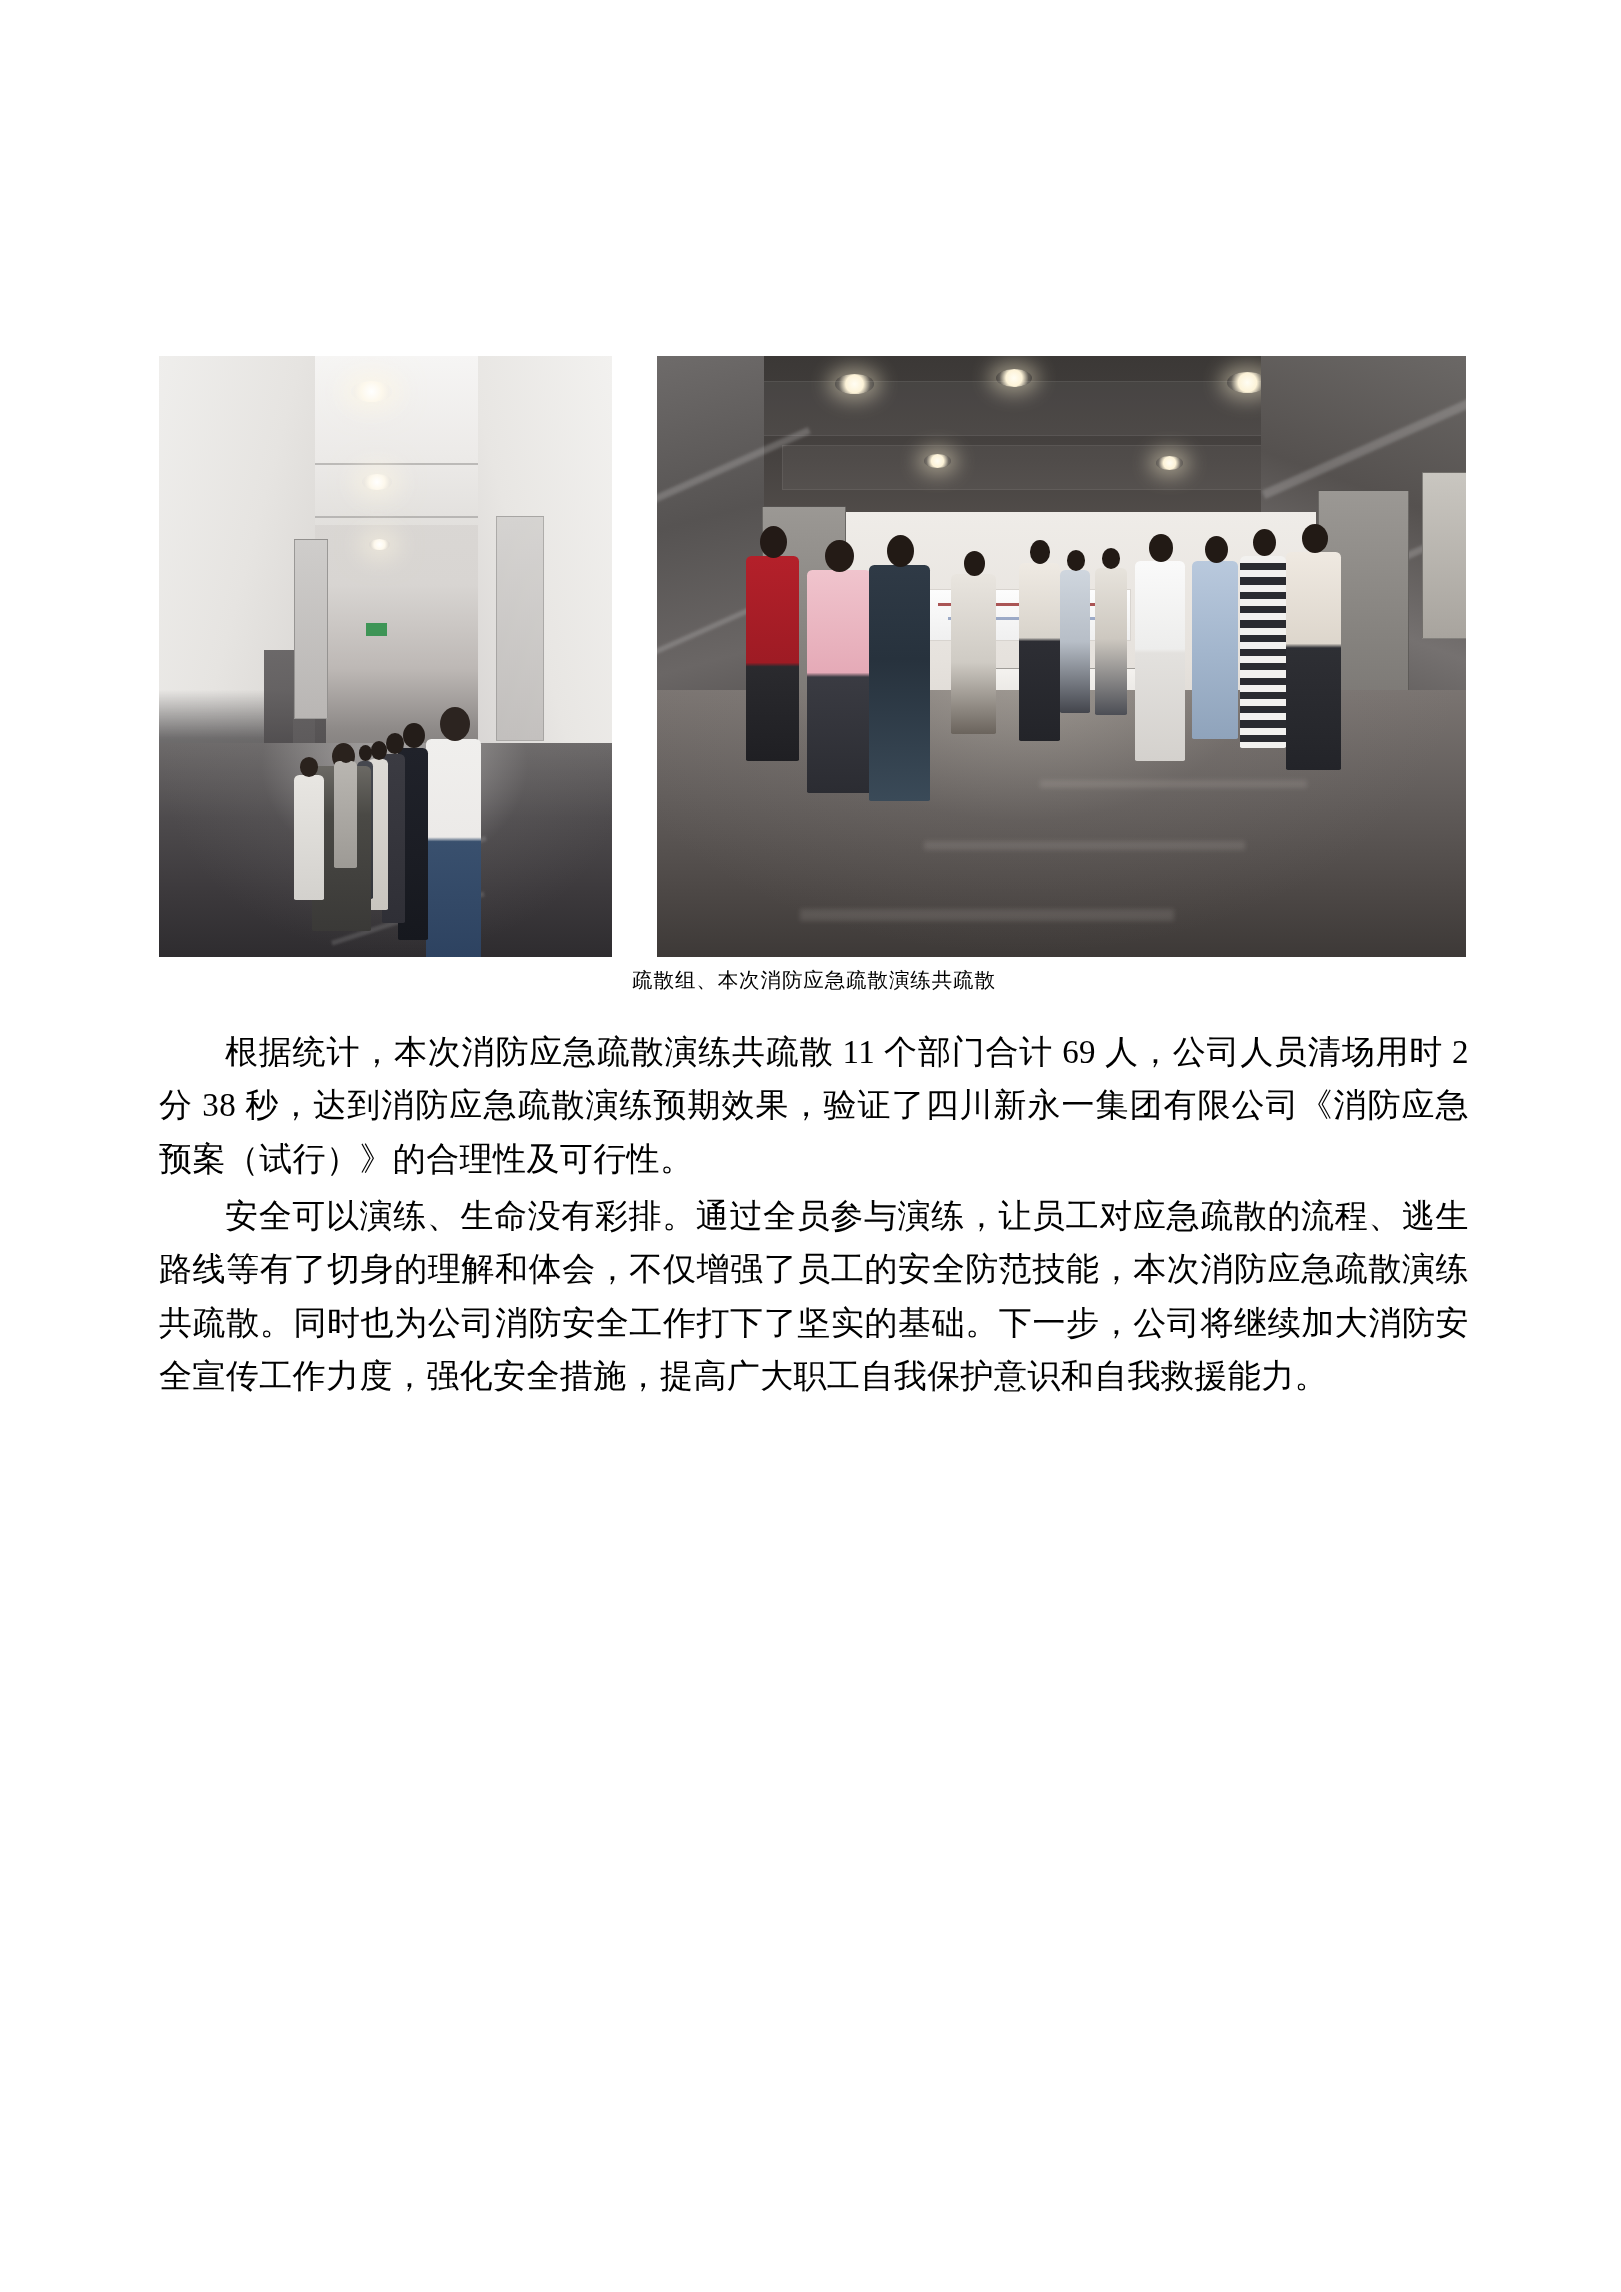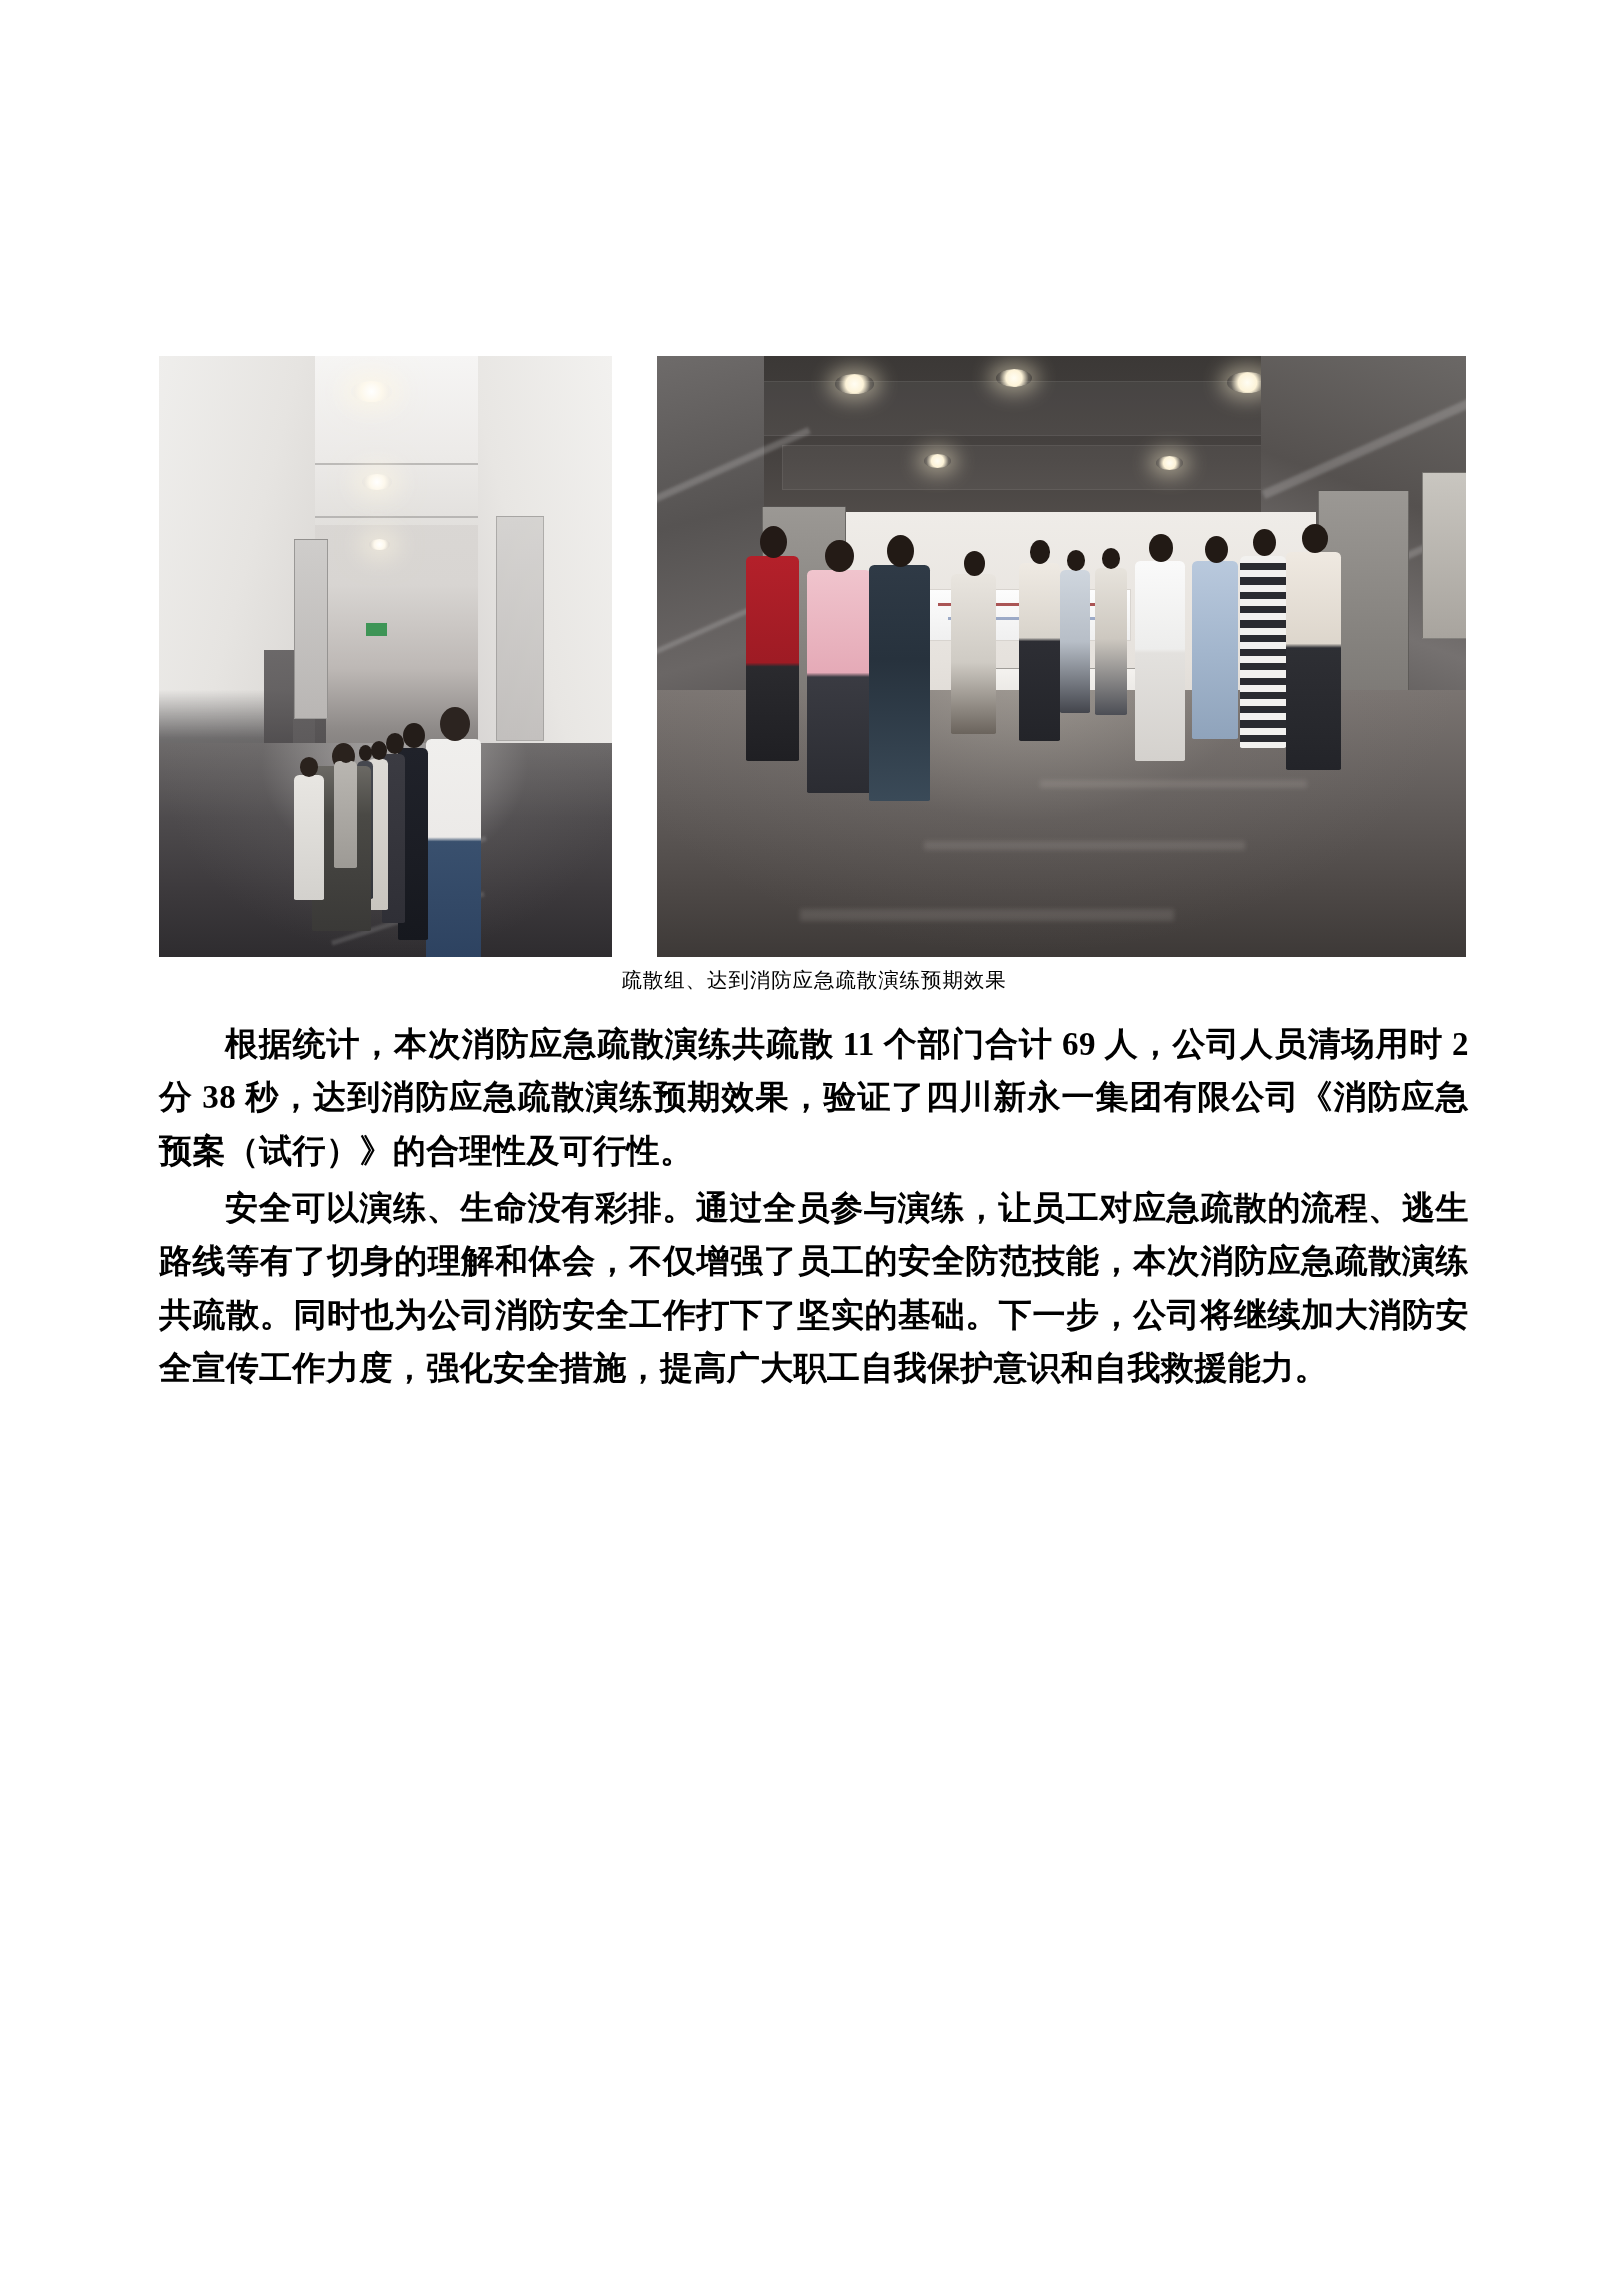--- a/index.html
+++ b/index.html
@@ -219,22 +219,21 @@
     margin-top: 9px;
     text-align: center;
     font-family: "DejaVu Sans", "Liberation Sans", sans-serif;
     font-size: 20.5px;
     letter-spacing: 0.9px;
     color: #000;
   }
 
   
   .body-text {
-    margin-top: 24px;
-    font-weight: bold;
+    margin-top: 32px;
   }
   .para {
     font-size: 33px;
     line-height: 1.62;
     text-align: justify;
     text-justify: inter-ideograph;
     text-indent: 2em;
     margin: 0 0 3.6px 0;
     letter-spacing: 0.4px;
   }
@@ -364,21 +363,21 @@
         </div>
         <div class="person" style="left:583px;top:200px;width:46px;height:192px;background:repeating-linear-gradient(180deg,#f2f1ef 0 7.1px,#2a2b30 7.1px 14.3px);">
           <div class="head" style="left:13.4px;top:-27px;width:23px;height:27px;background:#221a15;"></div>
         </div>
         <div class="person" style="left:629px;top:196px;width:55px;height:218px;background:linear-gradient(180deg,#efe9e1 0%,#ddd6cc 42%,#2e2f34 44%,#232429 100%);">
           <div class="head" style="left:16px;top:-28.5px;width:26px;height:29px;background:#221a15;"></div>
         </div>
       </div>
     </div>
 
-    <div class="caption">疏散组、达到消防应急疏散演练预期效果</div>
+    <div class="caption">疏散组、本次消防应急疏散演练共疏散</div>
 
     <div class="body-text">
       <p class="para">根据统计，本次消防应急疏散演练共疏散 11 个部门合计 69 人，公司人员清场用时 2 分 38 秒，达到消防应急疏散演练预期效果，验证了四川新永一集团有限公司《消防应急预案（试行）》的合理性及可行性。</p>
       <p class="para">安全可以演练、生命没有彩排。通过全员参与演练，让员工对应急疏散的流程、逃生路线等有了切身的理解和体会，不仅增强了员工的安全防范技能，本次消防应急疏散演练共疏散。同时也为公司消防安全工作打下了坚实的基础。下一步，公司将继续加大消防安全宣传工作力度，强化安全措施，提高广大职工自我保护意识和自我救援能力。</p>
     </div>
 
   </div>
 </div>
 
 

